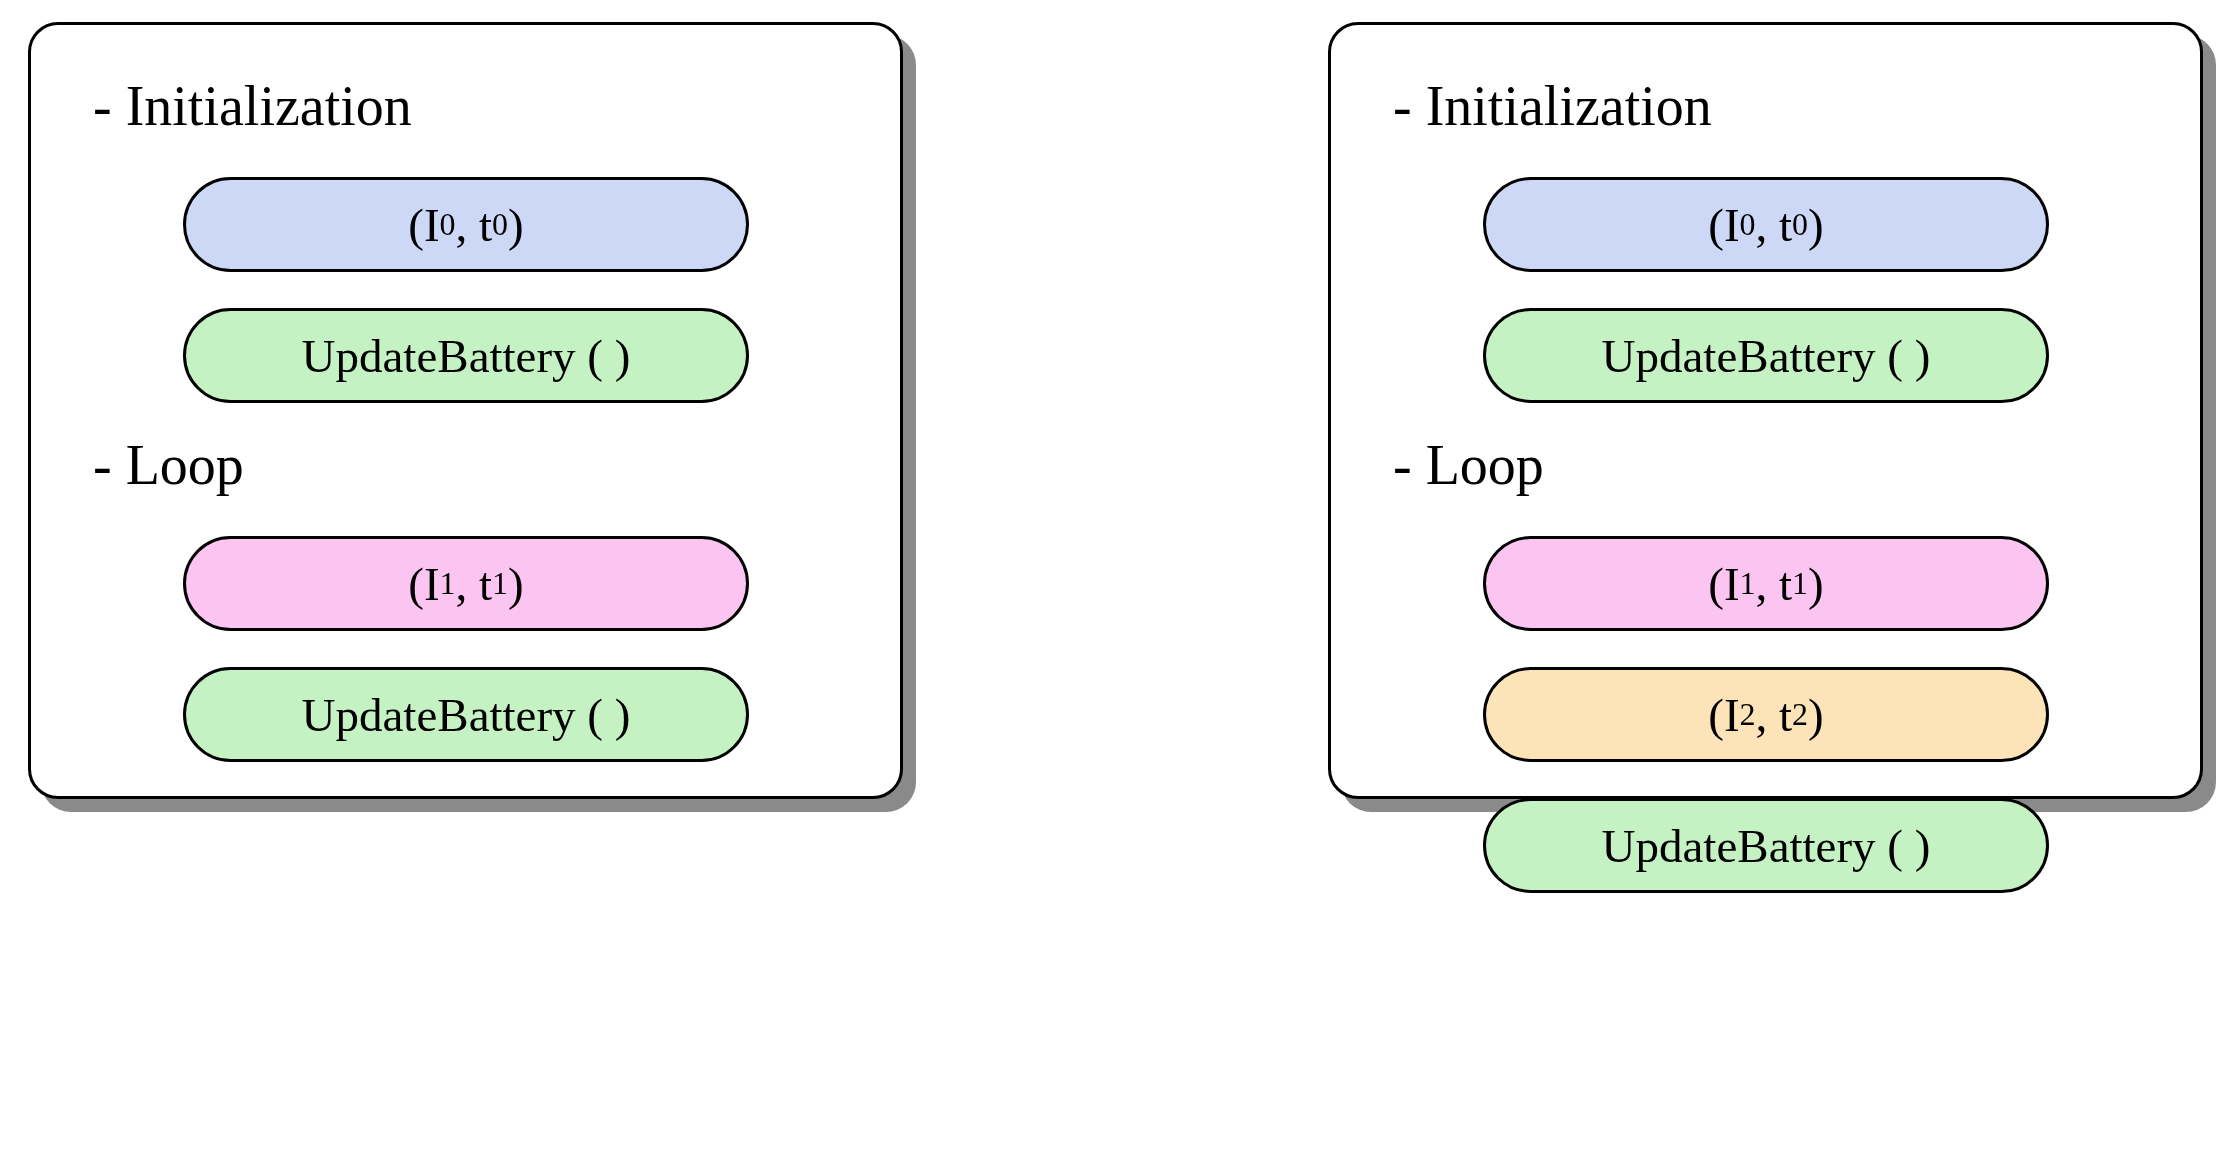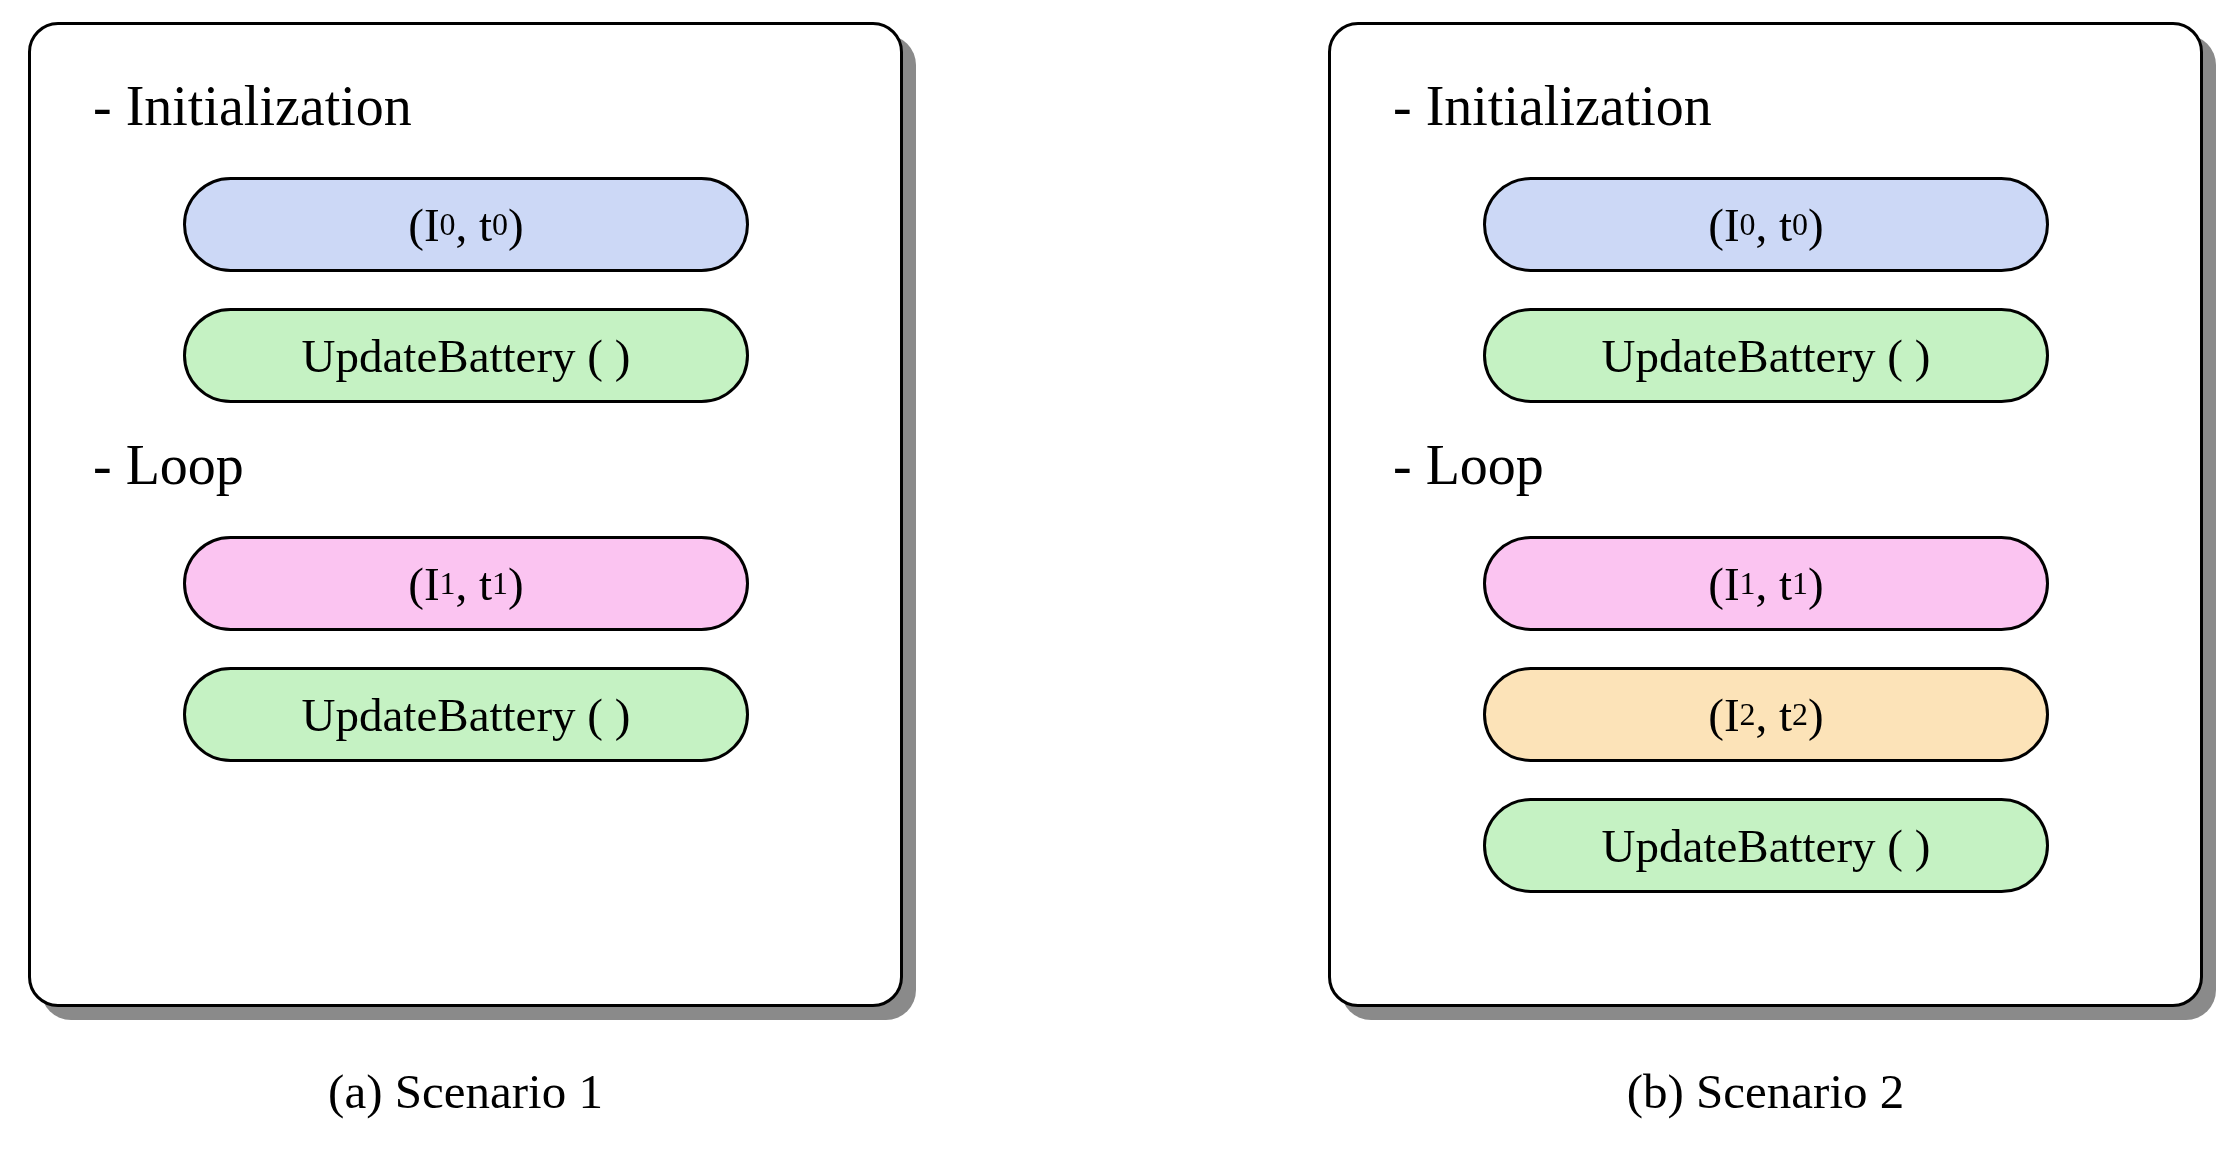--- a/index.html
+++ b/index.html
@@ -16,21 +16,21 @@
     justify-content: space-between;
     padding: 22px 28px 0 28px;
   }
   .panel {
     display: flex;
     flex-direction: column;
     align-items: center;
   }
   .box {
     width: 875px;
-    height: 985px;
+    height: 777px;
     background: #ffffff;
     border: 3px solid #000000;
     border-radius: 30px;
     box-shadow: 13px 13px 0 var(--shadow, #8a8a8a);
     padding-top: 20px;
   }
   .heading {
     font-size: 56px;
     line-height: 1.25;
     margin: 26px 0 0 62px;
@@ -66,29 +66,27 @@
 
   <div class="panel">
     <div class="box">
         <div class="heading">- Initialization</div>
         <div class="pill" style="background: rgb(204, 216, 246);"><span>(I</span><sub>0</sub><span>, t</span><sub>0</sub><span>)</span></div>
         <div class="pill" style="background: rgb(197, 242, 195);"><span>UpdateBattery ( )</span></div>
         <div class="heading mt-lg">- Loop</div>
         <div class="pill" style="background: rgb(251, 196, 241);"><span>(I</span><sub>1</sub><span>, t</span><sub>1</sub><span>)</span></div>
         <div class="pill" style="background: rgb(197, 242, 195);"><span>UpdateBattery ( )</span></div>
       </div>
-    <div class="caption">(a) Scenario 1</div>
   </div>
 
   <div class="panel">
     <div class="box">
         <div class="heading">- Initialization</div>
         <div class="pill" style="background: rgb(204, 216, 246);"><span>(I</span><sub>0</sub><span>, t</span><sub>0</sub><span>)</span></div>
         <div class="pill" style="background: rgb(197, 242, 195);"><span>UpdateBattery ( )</span></div>
         <div class="heading mt-lg">- Loop</div>
         <div class="pill" style="background: rgb(251, 196, 241);"><span>(I</span><sub>1</sub><span>, t</span><sub>1</sub><span>)</span></div>
         <div class="pill" style="background: rgb(252, 227, 184);"><span>(I</span><sub>2</sub><span>, t</span><sub>2</sub><span>)</span></div>
         <div class="pill" style="background: rgb(197, 242, 195);"><span>UpdateBattery ( )</span></div>
       </div>
-    <div class="caption">(b) Scenario 2</div>
   </div>
 
 </div>
 
 </body></html>

